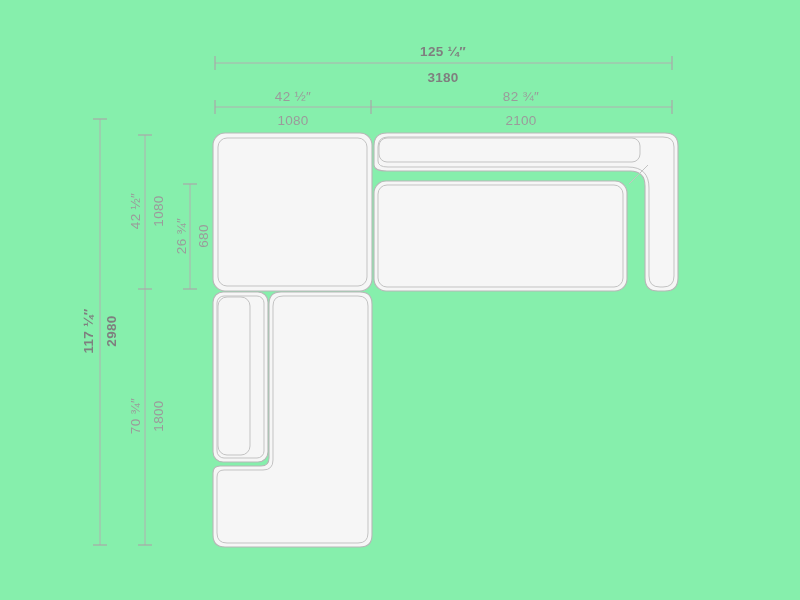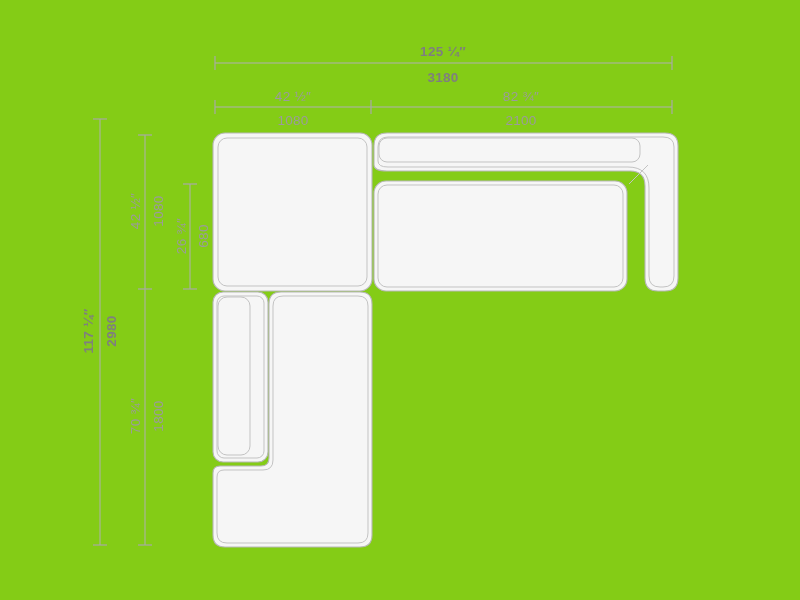--- a/index.html
+++ b/index.html
@@ -5,21 +5,21 @@
   html, body {
     margin: 0;
     padding: 0;
     background: #e9e9e9;
     font-family: "Liberation Sans", "DejaVu Sans", sans-serif;
   }
   .canvas {
     position: relative;
     width: 800px;
     height: 600px;
-    background: #84cc16;
+    background: #86efac;
     overflow: hidden;
   }
   svg { display: block; }
 
   
   .dim-line  { stroke: #b0b0b0; stroke-width: 1; fill: none; }
   .dim-tick  { stroke: #a8a8a8; stroke-width: 1.2; fill: none; }
   .shape-outer { stroke: #b7b7b7; stroke-width: 1.1; fill: #f6f6f6; }
   .shape-inner { stroke: #c3c3c3; stroke-width: 1;   fill: none; }
   .seam        { stroke: #c3c3c3; stroke-width: 1;   fill: none; }

